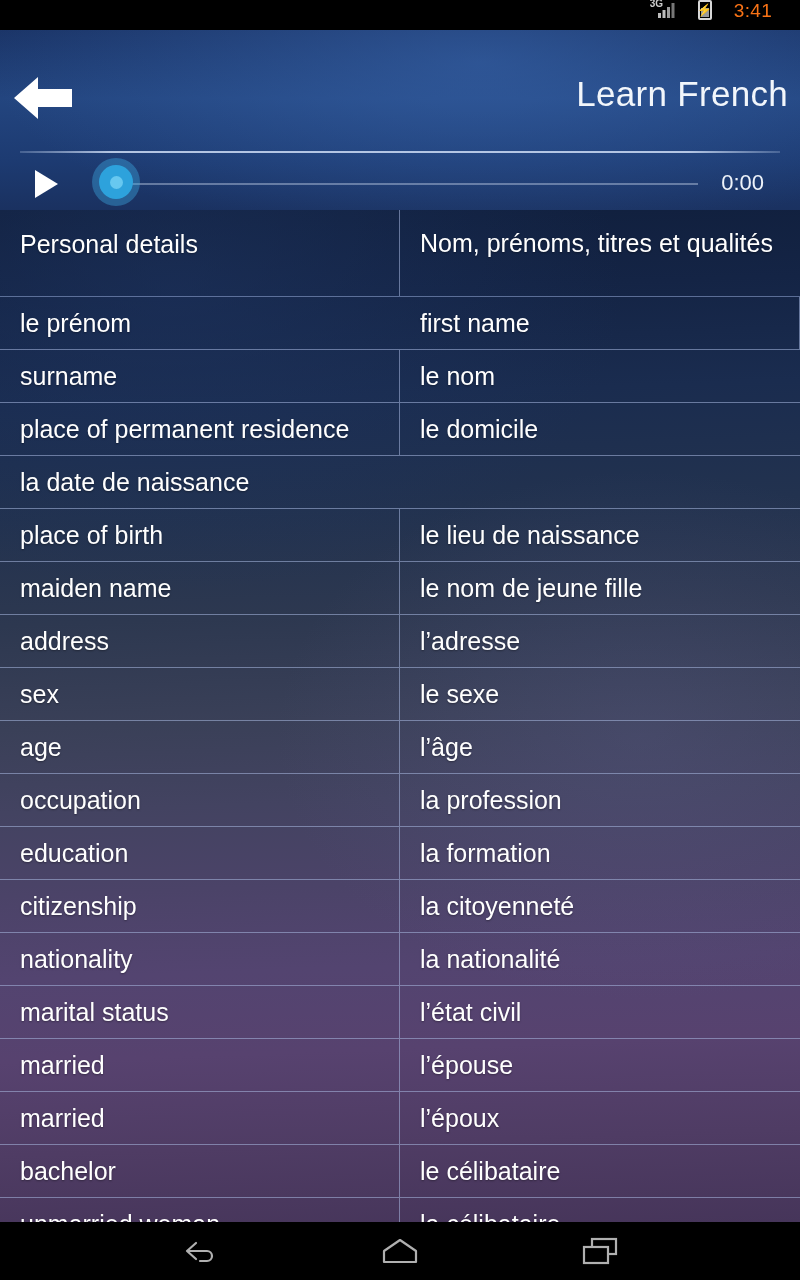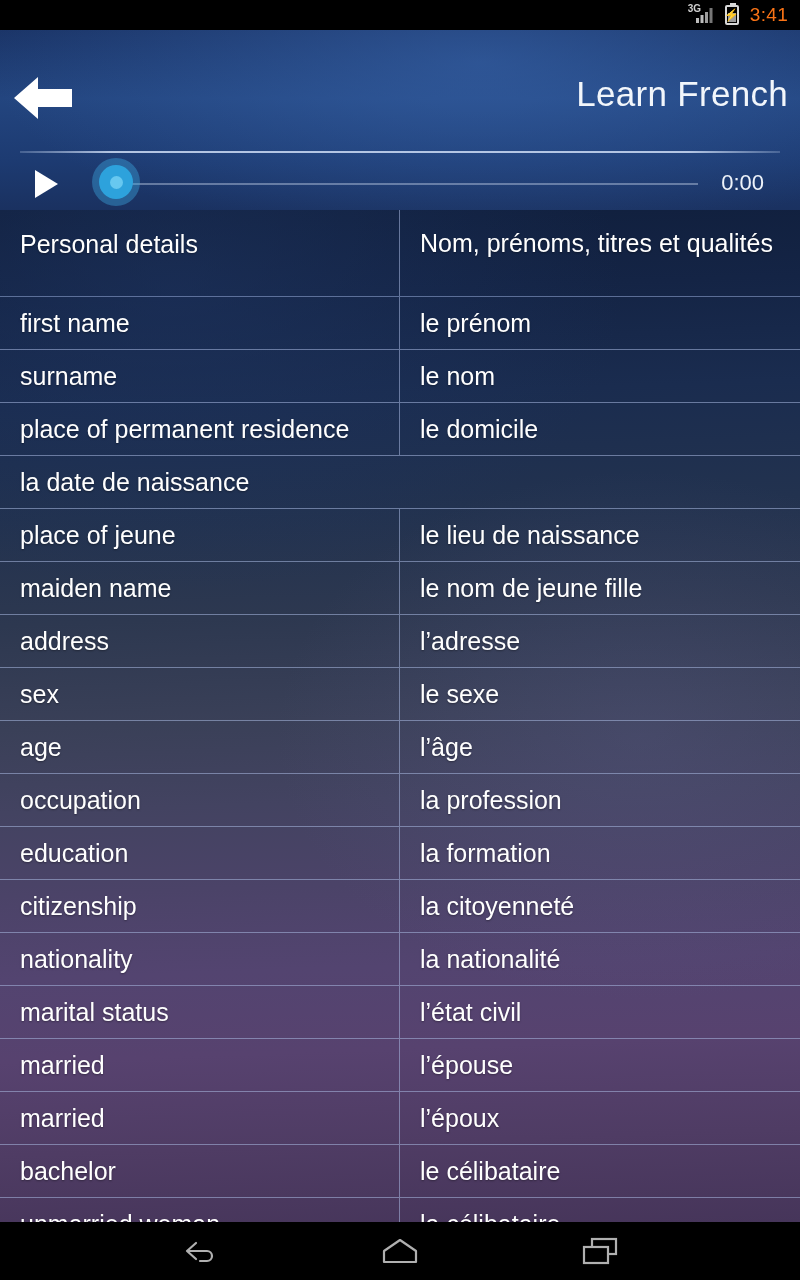--- a/index.html
+++ b/index.html
@@ -7,22 +7,22 @@
     width:800px; height:1280px;
     background:#000;
     font-family:"Liberation Sans", sans-serif;
     overflow:hidden;
   }
   .device { position:relative; width:800px; height:1280px; background:#000; overflow:hidden; }
 
   
   .statusbar {
     position:absolute; top:0; left:0; width:800px; height:30px;
-    background:#000; display:flex; align-items:center;
-    justify-content:flex-end; padding-right:12px; gap:11px;
+    background:#000; display:flex; 
+    justify-content:flex-end; padding-right:28px; gap:22px;
   }
   .sb-signal { position:relative; width:26px; height:20px; }
   .sb-signal .g3 {
     position:absolute; left:0; top:-1px; color:#cfcfcf;
     font-size:10px; line-height:10px; font-weight:bold;
   }
   .sb-signal .bars { position:absolute; right:0; bottom:2px; width:18px; height:15px; }
   .sb-battery {
     position:relative; width:14px; height:20px;
     border:2px solid #d8d8d8; border-radius:2px;
@@ -179,36 +179,36 @@
     </div>
   </div>
 
   <div class="table-wrap">
     <div class="row header-row">
       <div class="cell en">Personal details</div>
       <div class="cell fr">Nom, prénoms, titres et qualités</div>
     </div>
     <div id="rows-container">
         <div class="row">
+          <div class="cell fr">le prénom</div>
           <div class="cell en">first name</div>
-          <div class="cell fr">le prénom</div>
         </div>
         <div class="row">
           <div class="cell en">surname</div>
           <div class="cell fr">le nom</div>
         </div>
         <div class="row">
           <div class="cell en">place of permanent residence</div>
           <div class="cell fr">le domicile</div>
         </div>
         <div class="row">
           <div class="cell fr">la date de naissance</div>
         </div>
         <div class="row">
-          <div class="cell en">place of jeune</div>
+          <div class="cell en">place of birth</div>
           <div class="cell fr">le lieu de naissance</div>
         </div>
         <div class="row">
           <div class="cell en">maiden name</div>
           <div class="cell fr">le nom de jeune fille</div>
         </div>
         <div class="row">
           <div class="cell en">address</div>
           <div class="cell fr">l’adresse</div>
         </div>

